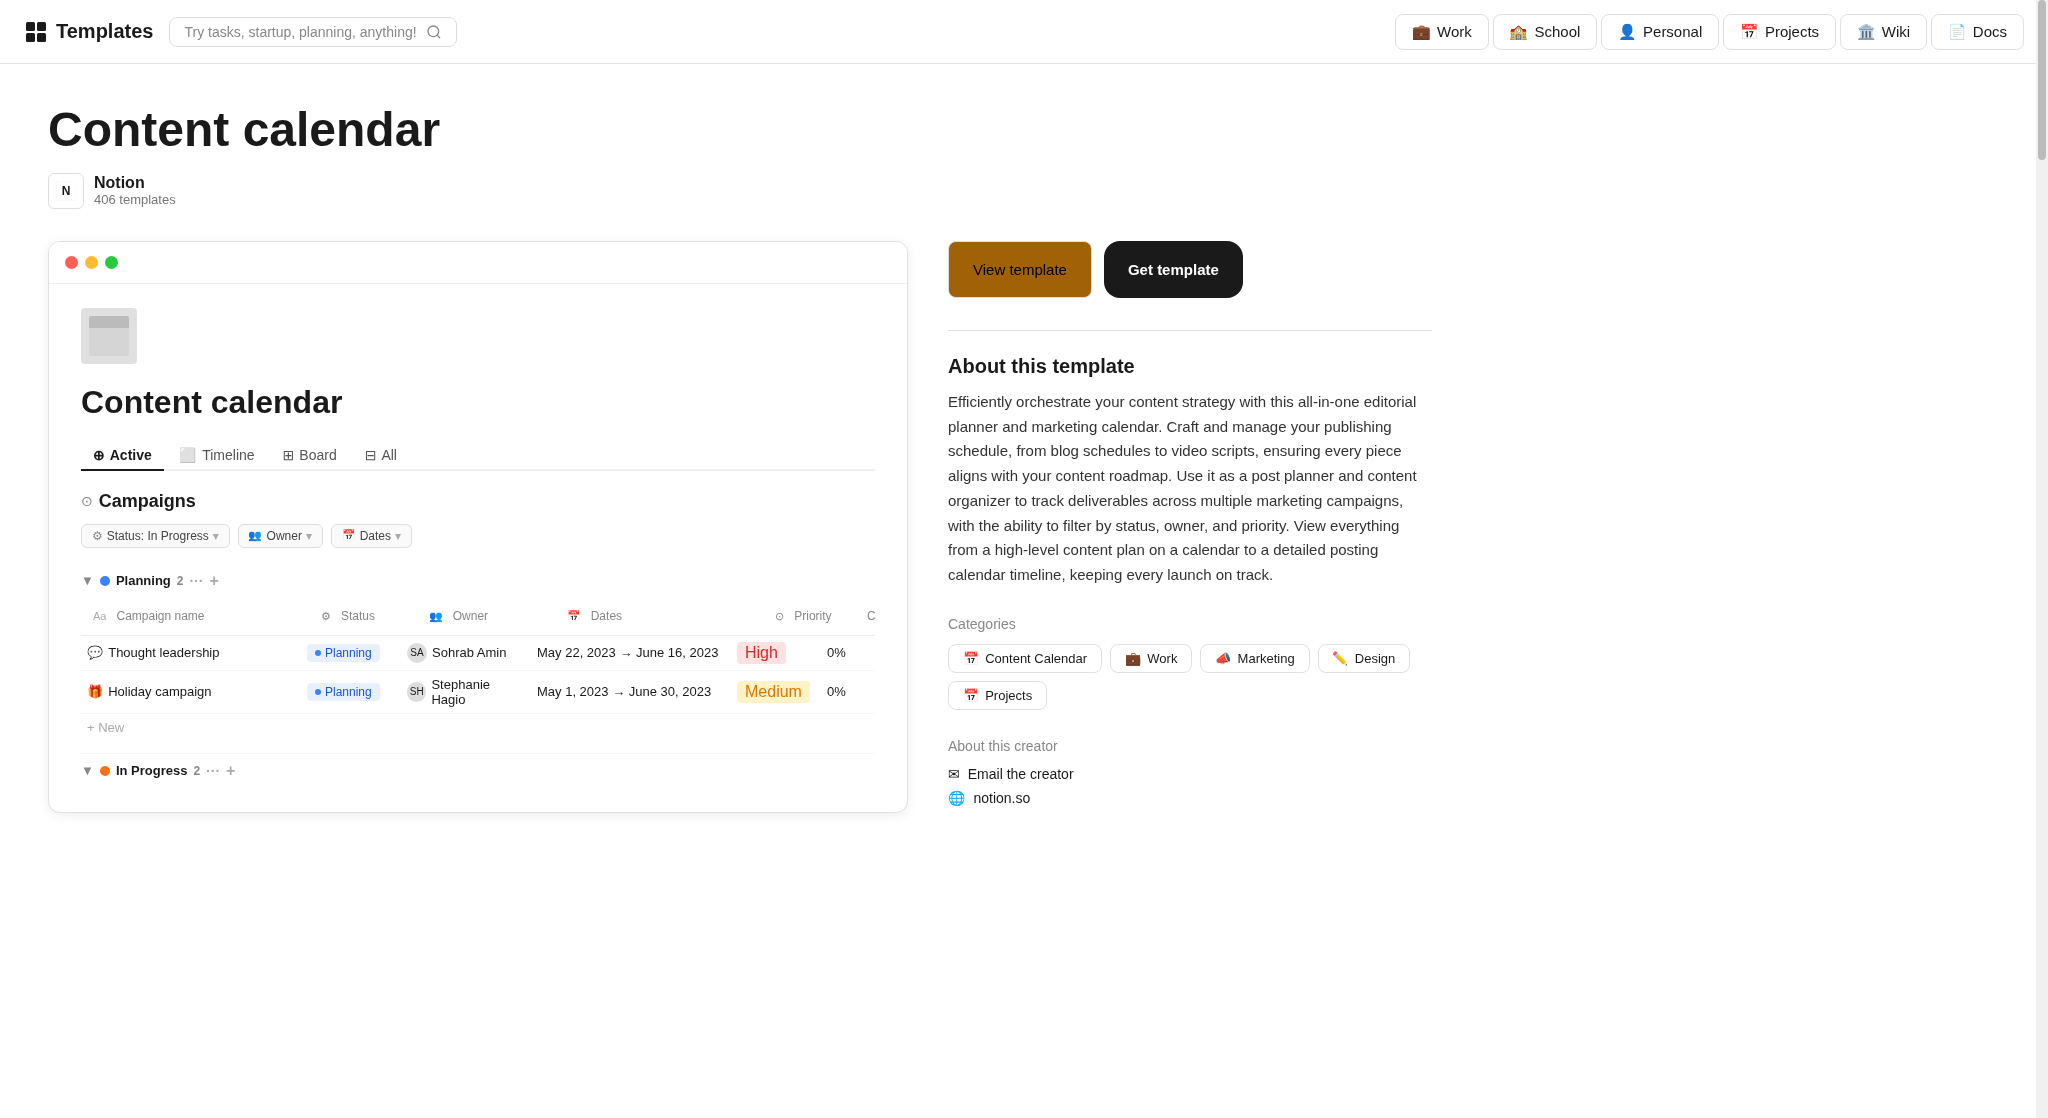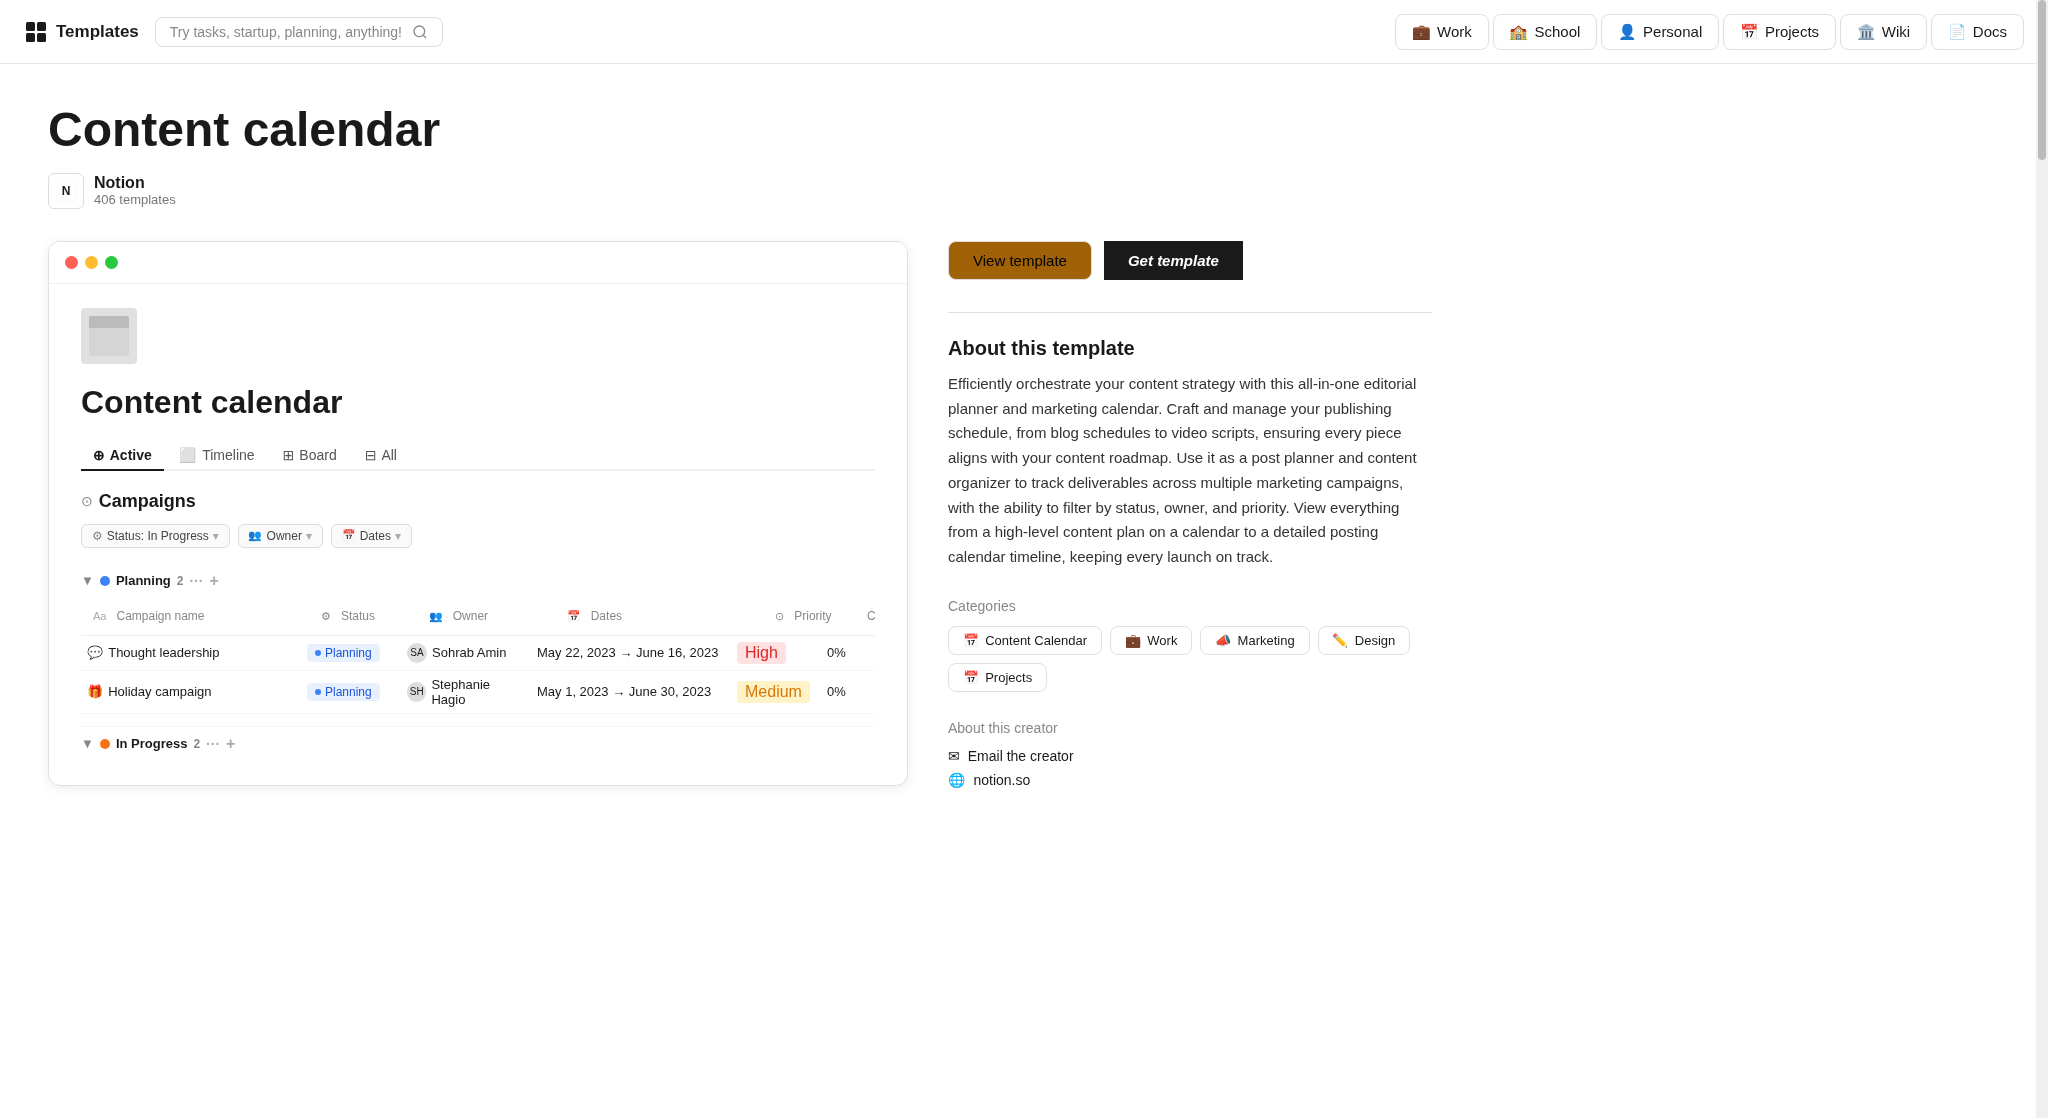--- a/index.html
+++ b/index.html
@@ -12,21 +12,21 @@
       padding: 0 24px;
       height: 64px;
       border-bottom: 1px solid #e5e5e5;
       gap: 16px;
     }
     .logo-area {
       display: flex;
       align-items: center;
       gap: 8px;
       font-weight: 700;
-      font-size: 17px;
+      font-size: 20px;
       white-space: nowrap;
     }
     .logo-icon {
       width: 24px;
       height: 24px;
     }
     .search-bar {
       display: flex;
       align-items: center;
       border: 1px solid #ddd;
@@ -270,29 +270,28 @@
     .btn-view {
       padding: 10px 24px;
       border: 1px solid #ddd;
       border-radius: 8px;
       background: #a16207;
       font-size: 15px;
       cursor: pointer;
       font-weight: 500;
     }
     .btn-get {
-      padding: 2px 24px;
+      padding: 20px 24px;
       border: none;
-      border-radius: 0;
+      border-radius: 16px;
       background: #1a1a1a;
       color: #fff;
       font-size: 15px;
       cursor: pointer;
       font-weight: 600;
-      font-style: italic;
     }
 
     .about-section { margin-bottom: 28px; }
     .about-title { font-size: 20px; font-weight: 700; margin-bottom: 12px; }
     .about-text { font-size: 15px; line-height: 1.65; color: #333; }
 
     .categories-section { margin-bottom: 28px; }
     .categories-label { font-size: 14px; color: #888; margin-bottom: 12px; font-weight: 500; }
     .categories-chips { display: flex; flex-wrap: wrap; gap: 8px; }
     .category-chip {
@@ -531,20 +530,23 @@
               <span>May 1, 2023 → June 30, 2023</span>
             </div>
             <div class="table-cell">
               <span class="priority-badge priority-medium">Medium</span>
             </div>
             <div class="table-cell">
               <span>0%</span>
             </div>
           </div>
 
+          <div class="new-row">
+            <span>+ New</span>
+          </div>
 
           <div class="group-row in-progress-group" style="margin-top: 12px; padding-top: 8px; border-top: 1px solid #f5f5f5;">
             <span class="group-toggle">▼</span>
             <span class="status-dot" style="background:#f97316"></span>
             <span>In Progress</span>
             <span class="group-count">2</span>
             <span style="color:#aaa; font-size:14px; cursor:pointer">···</span>
             <span style="color:#aaa; font-size:16px; cursor:pointer">+</span>
           </div>
         </div>

